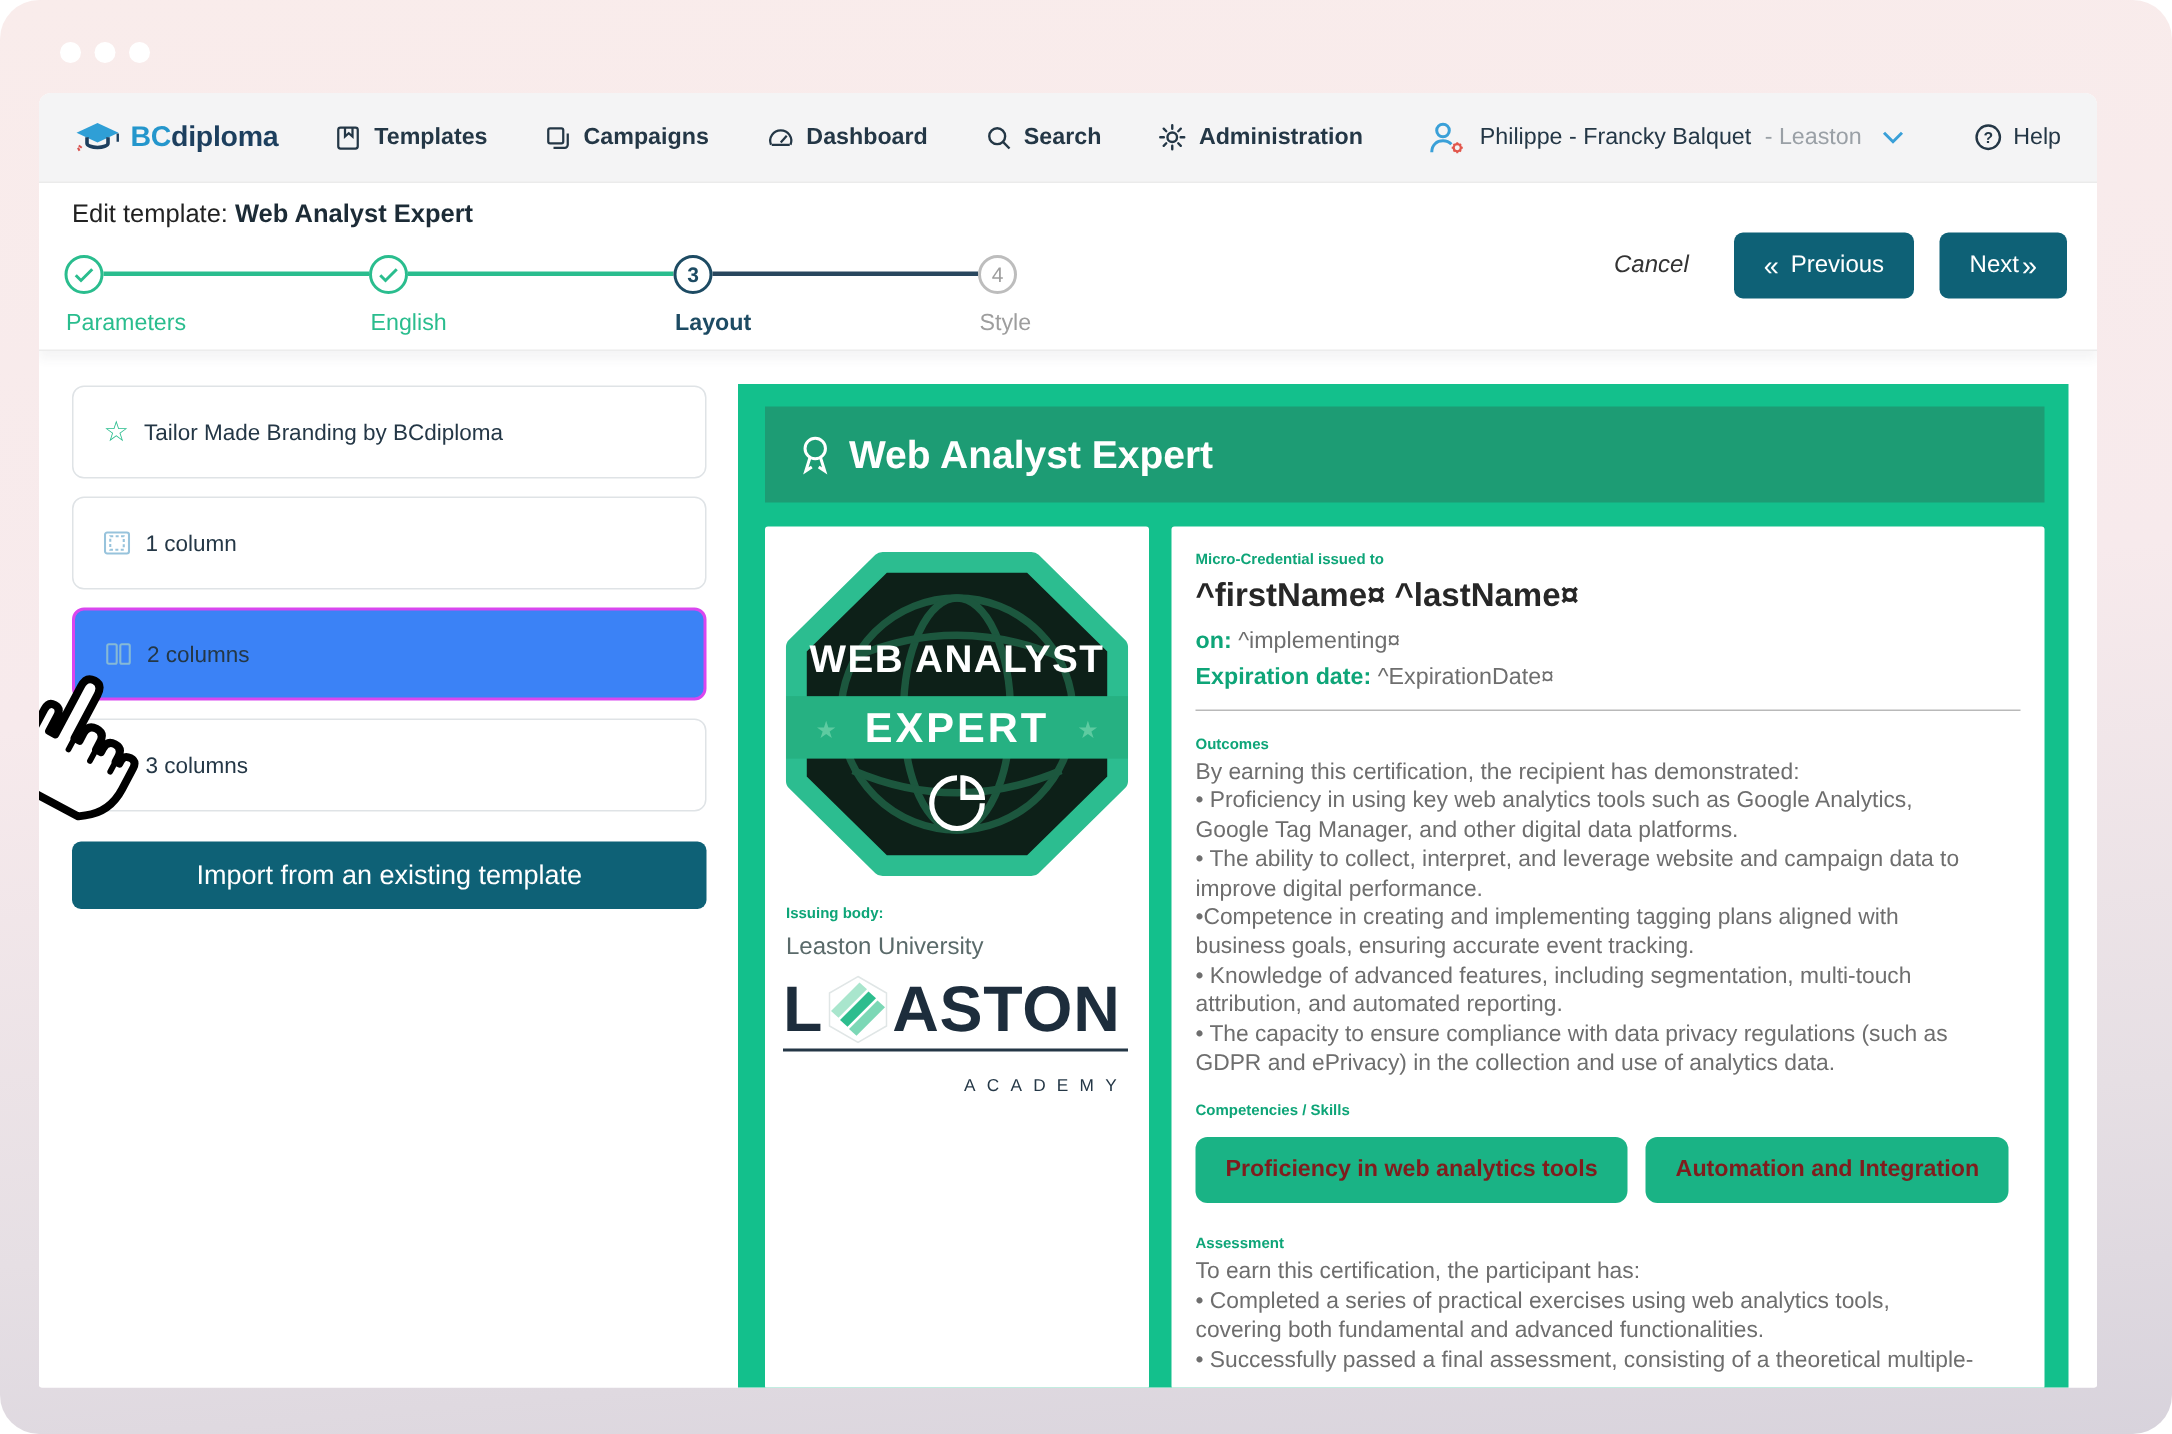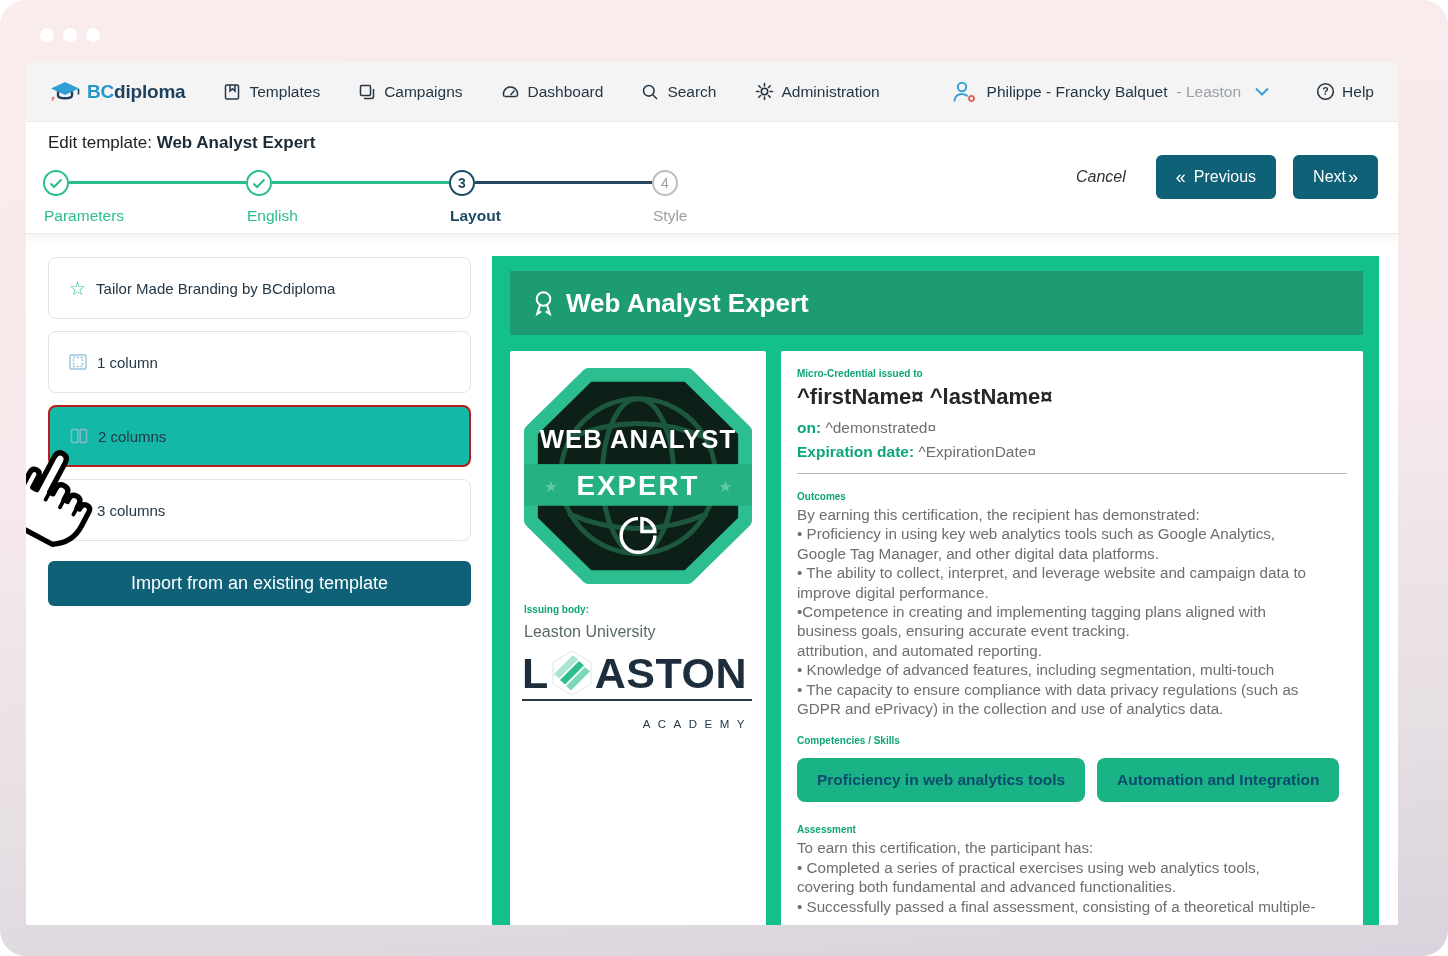--- a/index.html
+++ b/index.html
@@ -11,21 +11,21 @@
   .dot{width:14px;height:14px;border-radius:50%;background:#ffffff;}
   
   .app{position:absolute;left:26px;top:62px;width:1372px;height:863px;background:#ffffff;
        border-radius:8px 8px 2px 2px;overflow:hidden;}
   
   .navbar{height:60px;background:#f4f4f5;border-bottom:1px solid #ebebeb;display:flex;align-items:center;padding:0 24px;box-sizing:border-box;}
   .brand{display:flex;align-items:center;gap:7px;cursor:pointer;}
   .brand-text{font-size:19px;font-weight:bold;letter-spacing:-0.2px;}
   .brand-bc{color:#2496cc;}
   .brand-dip{color:#1d3f5e;}
-  .nav-item{display:flex;align-items:center;gap:8px;margin-left:38px;font-size:15.5px;color:#243746;cursor:pointer;}
+  .nav-item{display:flex;align-items:center;gap:8px;margin-left:38px;font-size:15.5px;color:#243746;cursor:pointer;font-weight:bold;}
   .nav-right{margin-left:auto;display:flex;align-items:center;}
   .user{display:flex;align-items:center;gap:9px;font-size:15.5px;color:#243746;cursor:pointer;}
   .user-org{color:#9aa0a6;}
   .help{display:flex;align-items:center;gap:7px;font-size:15.5px;color:#243746;margin-left:46px;cursor:pointer;}
   
   .hdr{position:relative;height:111px;border-bottom:1px solid #ececec;box-shadow:0 5px 7px rgba(70,70,90,0.06);background:#fff;z-index:2;}
   .hdr-title{position:absolute;left:22px;top:11px;font-size:17px;color:#222;}
   .hdr-title b{color:#1c2b36;}
   .hdr-actions{position:absolute;right:20px;top:33px;display:flex;align-items:center;}
   .cancel{font-size:16px;color:#333;margin-right:30px;cursor:pointer;font-style:italic;}
@@ -45,21 +45,21 @@
   .circle.upcoming{border:2px solid #bdbdbd;color:#9e9e9e;font-weight:normal;}
   .step-label{position:absolute;left:1px;top:37px;font-size:15.5px;white-space:nowrap;}
   .step-label.done{color:#2abd8e;}
   .step-label.current{color:#1d4b63;font-weight:bold;}
   .step-label.upcoming{color:#9e9e9e;}
   
   .content{position:relative;height:692px;background:#fff;}
   .side{position:absolute;left:22px;top:23px;width:423px;}
   .card{box-sizing:border-box;height:62px;border:1px solid #dfe3e6;border-radius:8px;background:#fff;
         display:flex;align-items:center;padding-left:20px;gap:10px;font-size:15px;font-weight:500;color:#243746;margin-bottom:12px;cursor:pointer;}
-  .card.selected{background:#14b8a6;border:2px solid #b91c1c;}
+  .card.selected{background:#3b82f6;border:2px solid #d946ef;}
   .star{font-family:"DejaVu Sans",sans-serif;font-size:19px;color:#2abd8e;line-height:1;}
   .import-btn{margin-top:8px;width:100%;height:45px;background:#0e6176;color:#fff;border:none;border-radius:6px;
         font-size:18px;font-family:Liberation Sans, sans-serif;cursor:pointer;}
   
   .hand{position:absolute;left:-16px;top:213px;z-index:50;transform:rotate(28deg);pointer-events:none;}
   
   .preview{position:absolute;left:466px;top:22px;width:887px;height:670px;background:#13c08c;}
   .band{margin:15px 16px 0 18px;height:64px;background:#1d9c74;display:flex;align-items:center;padding-left:20px;gap:9px;box-sizing:border-box;}
   .band-title{color:#fff;font-size:26px;font-weight:bold;}
   .cols{position:absolute;left:18px;top:95px;right:16px;bottom:0;display:flex;gap:15px;}
@@ -75,21 +75,21 @@
   .logo-rule{border-top:2.5px solid #243746;margin-top:2px;}
   .academy{margin-top:17px;text-align:right;font-size:11.5px;letter-spacing:7.5px;color:#243746;font-weight:500;}
   .recipient{margin-top:5px;font-size:22px;font-weight:bold;color:#272727;}
   .kv{margin-top:9px;font-size:15.5px;color:#6e6e6e;}
   .kv .g-label{font-size:15.5px;}
   .divider{border-bottom:1.5px solid #b9b9b9;margin-top:12px;}
   .sect{margin-top:17px;}
   .cert-line{font-size:15.2px;color:#6e6e6e;line-height:19.4px;white-space:nowrap;overflow:hidden;}
   .lines{margin-top:3px;}
   .pills{display:flex;gap:12px;margin-top:12px;}
-  .pill{height:44px;background:#1ab385;border-radius:8px;color:#0c4a6e;font-weight:bold;font-size:15.5px;
+  .pill{height:44px;background:#1ab385;border-radius:8px;color:#7f1d1d;font-weight:bold;font-size:15.5px;
         display:flex;align-items:center;padding:0 20px;}
   svg{display:block;}
 </style>
 </head>
 <body>
 
 <div class="stage">
 
   <div class="dots">
     <div class="dot"></div>
@@ -365,39 +365,39 @@
               <div class="logo-rule"></div>
               <div class="academy">ACADEMY</div>
             </div>
           </div>
 
           <div class="colR">
             <div class="g-label">Micro-Credential issued to</div>
             <div class="recipient">^firstName¤ ^lastName¤</div>
             <div class="kv">
               <span class="g-label">on:</span>
-              <span>^demonstrated¤</span>
+              <span>^implementing¤</span>
             </div>
             <div class="kv" style="margin-top:6px;">
               <span class="g-label">Expiration date:</span>
               <span>^ExpirationDate¤</span>
             </div>
             <div class="divider"></div>
 
             <div class="g-label sect">Outcomes</div>
             <div class="lines">
                 <div class="cert-line">By earning this certification, the recipient has demonstrated:</div>
                 <div class="cert-line">• Proficiency in using key web analytics tools such as Google Analytics,</div>
                 <div class="cert-line">Google Tag Manager, and other digital data platforms.</div>
                 <div class="cert-line">• The ability to collect, interpret, and leverage website and campaign data to</div>
                 <div class="cert-line">improve digital performance.</div>
                 <div class="cert-line">•Competence in creating and implementing tagging plans aligned with</div>
                 <div class="cert-line">business goals, ensuring accurate event tracking.</div>
+                <div class="cert-line">• Knowledge of advanced features, including segmentation, multi-touch</div>
                 <div class="cert-line">attribution, and automated reporting.</div>
-                <div class="cert-line">• Knowledge of advanced features, including segmentation, multi-touch</div>
                 <div class="cert-line">• The capacity to ensure compliance with data privacy regulations (such as</div>
                 <div class="cert-line">GDPR and ePrivacy) in the collection and use of analytics data.</div>
               </div>
 
             <div class="g-label sect">Competencies / Skills</div>
             <div class="pills">
               <div class="pill">Proficiency in web analytics tools</div>
               <div class="pill">Automation and Integration</div>
             </div>
 

